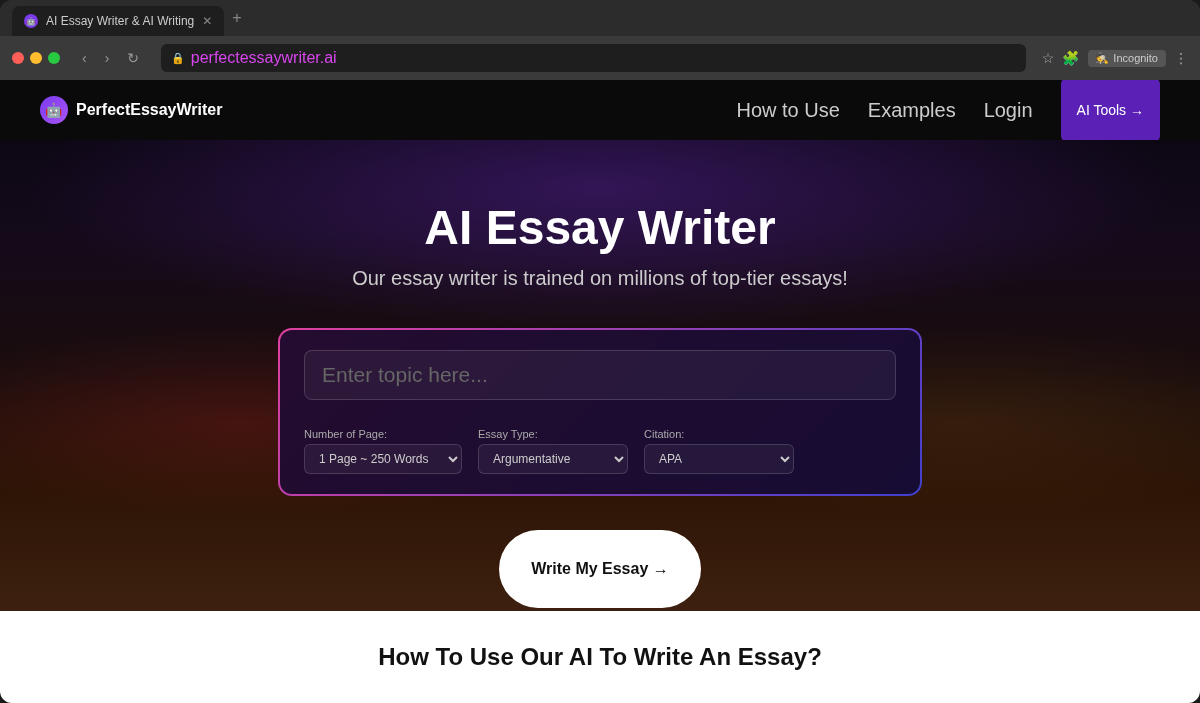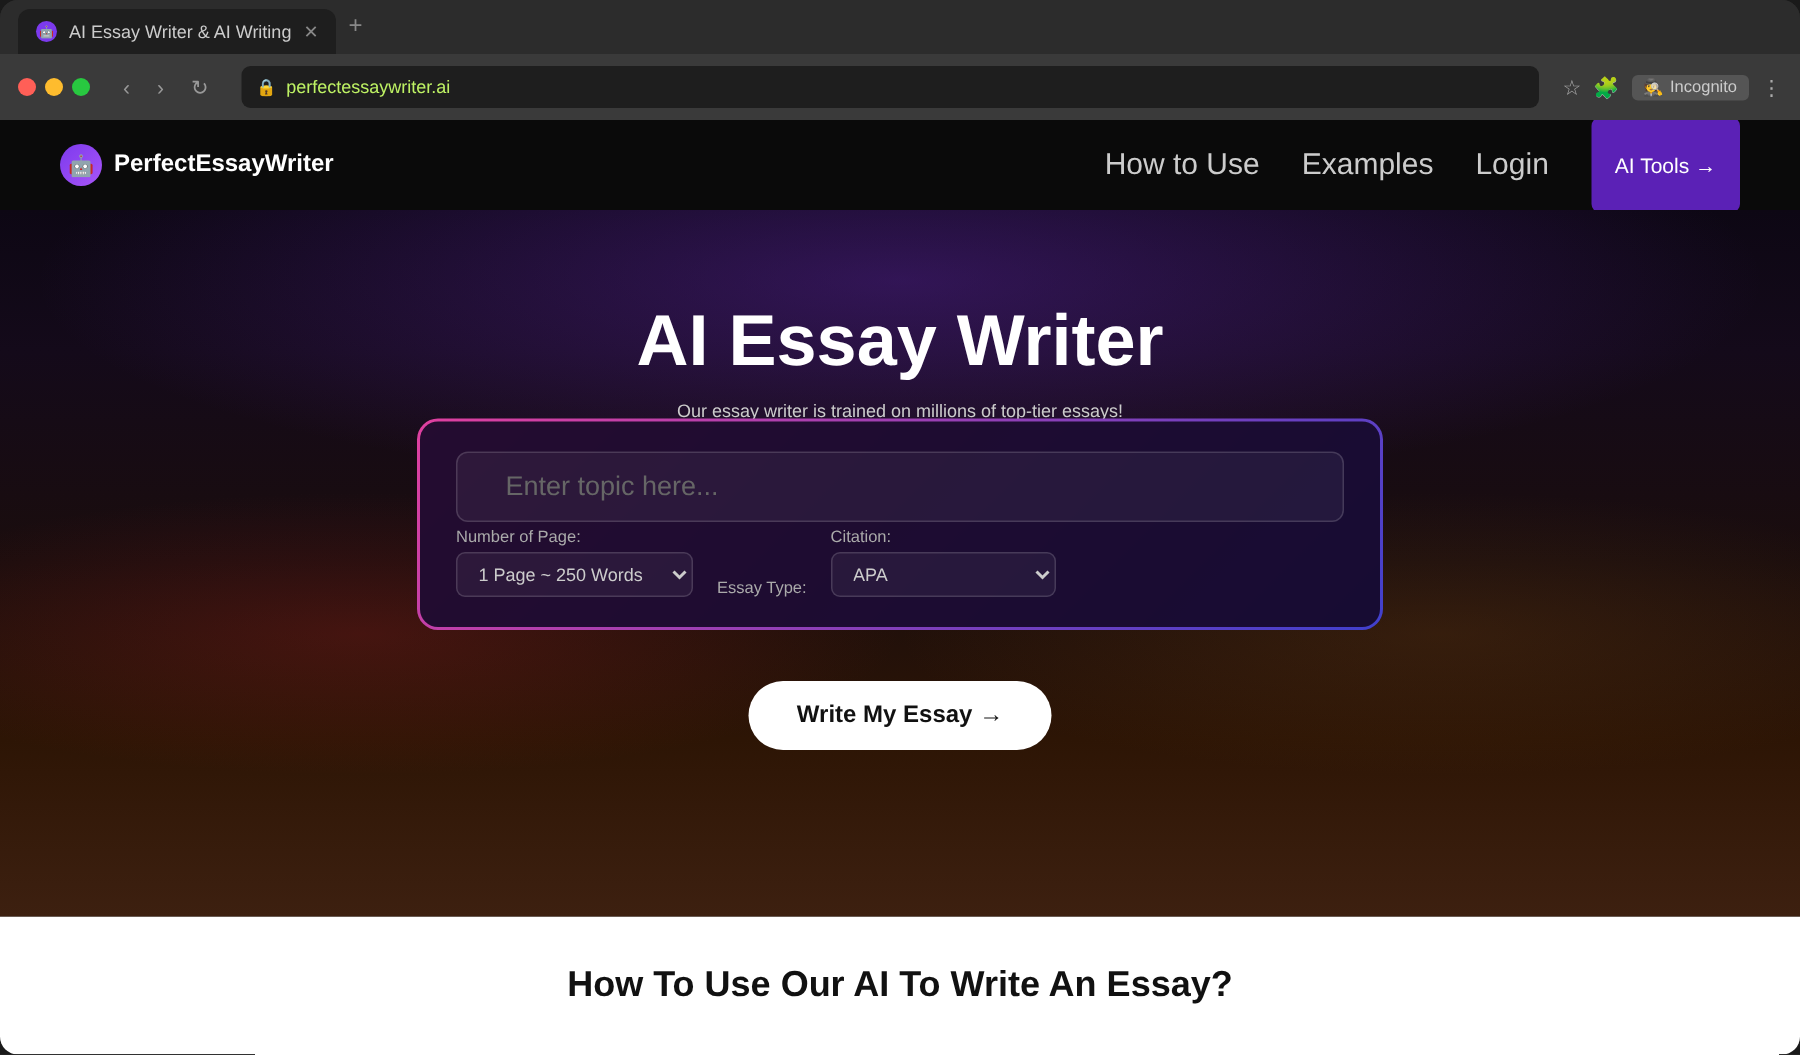--- a/index.html
+++ b/index.html
@@ -21,21 +21,21 @@
     .address-bar {
       flex: 1;
       background: #1e1e1e;
       border-radius: 6px;
       height: 28px;
       display: flex;
       align-items: center;
       padding: 0 10px;
       gap: 6px;
     }
-    .address-url { color: #bef264; font-size: 12px; }
+    .address-url { color: #d946ef; font-size: 16px; }
 
     .tab-bar {
       background: #2c2c2c;
       height: 36px;
       display: flex;
       align-items: flex-end;
       padding: 0 12px;
       gap: 4px;
       flex-shrink: 0;
     }
@@ -130,36 +130,37 @@
       font-size: 48px;
       font-weight: 800;
       text-align: right;
       position: relative;
       z-index: 1;
       margin-bottom: 12px;
     }
 
     .hero-subtitle {
       color: #ccc;
-      font-size: 12px;
+      font-size: 20px;
       text-align: center;
       position: relative;
       z-index: 1;
+      margin-bottom: 40px;
     }
 
     .topic-input {
       width: 100%;
       background: rgba(255,255,255,0.05);
       border: 1px solid rgba(255,255,255,0.15);
       border-radius: 8px;
-      padding: 12px 32px;
+      padding: 12px 17px;
       color: #999;
-      font-size: 18px;
+      font-size: 21px;
       outline: none;
-      margin-bottom: 4px;
+      margin-bottom: 28px;
     }
     .topic-input::placeholder { color: #666; }
 
     .form-selects { display: flex; gap: 16px; align-items: flex-end; }
     .form-group { display: flex; flex-direction: column; gap: 4px; }
     .form-label { color: #aaa; font-size: 11px; }
     .form-select {
       background: rgba(255,255,255,0.05);
       border: 1px solid rgba(255,255,255,0.15);
       border-radius: 6px;
@@ -169,21 +170,21 @@
       outline: none;
       cursor: pointer;
       min-width: 150px;
     }
 
     .write-btn {
       background: white;
       color: #111;
       border: none;
       border-radius: 50px;
-      padding: 14px 32px;
+      padding: 30px 32px;
       font-size: 16px;
       font-weight: 600;
       cursor: pointer;
       display: flex;
       align-items: center;
       gap: 8px;
       position: relative;
       z-index: 1;
     }
 
@@ -295,20 +296,26 @@
             <div class="form-group">
               <label class="form-label">Number of Page:</label>
               <select class="form-select">
                 <option>1 Page ~ 250 Words</option>
                 <option>2 Pages ~ 500 Words</option>
                 <option>3 Pages ~ 750 Words</option>
               </select>
             </div>
             <div class="form-group">
               <label class="form-label">Essay Type:</label>
+              <select class="form-select">
+                <option>Argumentative</option>
+                <option>Expository</option>
+                <option>Persuasive</option>
+                <option>Narrative</option>
+              </select>
             </div>
             <div class="form-group">
               <label class="form-label">Citation:</label>
               <select class="form-select">
                 <option>APA</option>
                 <option>MLA</option>
                 <option>Chicago</option>
               </select>
             </div>
           </div>

